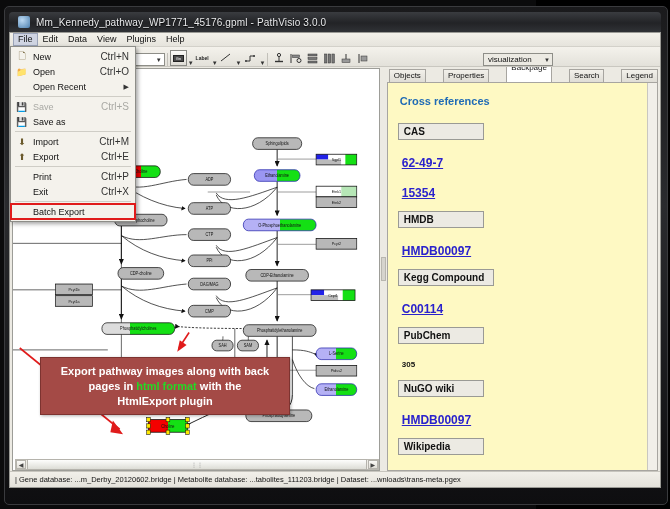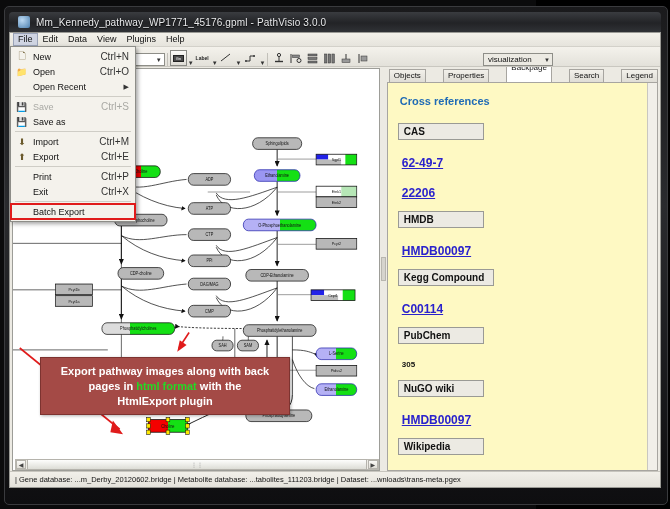--- a/index.html
+++ b/index.html
@@ -508,21 +508,21 @@
         <span class="tab">Properties</span>
         <span class="tab active">Backpage</span>
         <span class="tab">Search</span>
         <span class="tab">Legend</span>
       </div>
       <div id="backpage">
         <div class="bp-h1">Cross references</div>
         <div id="xref-list">
               <div class="bp-box">CAS</div>
               <a class="bp-link" href="#" style="color: rgb(42, 34, 204);">62-49-7</a>
-              <a class="bp-link" href="#" style="color: rgb(42, 34, 204);">22206</a>
+              <a class="bp-link" href="#" style="color: rgb(42, 34, 204);">15354</a>
               <div class="bp-box">HMDB</div>
               <a class="bp-link" href="#" style="color: rgb(42, 34, 204);">HMDB00097</a>
               <div class="bp-box" style="width: 96px;">Kegg Compound</div>
               <a class="bp-link" href="#" style="color: rgb(42, 34, 204);">C00114</a>
               <div class="bp-box">PubChem</div>
               <a class="bp-plain">305</a>
               <div class="bp-box">NuGO wiki</div>
               <a class="bp-link" href="#" style="color: rgb(42, 34, 204);">HMDB00097</a>
               <div class="bp-box">Wikipedia</div>
               <a class="bp-link" href="#" style="color: rgb(42, 34, 204);">Choline</a>

